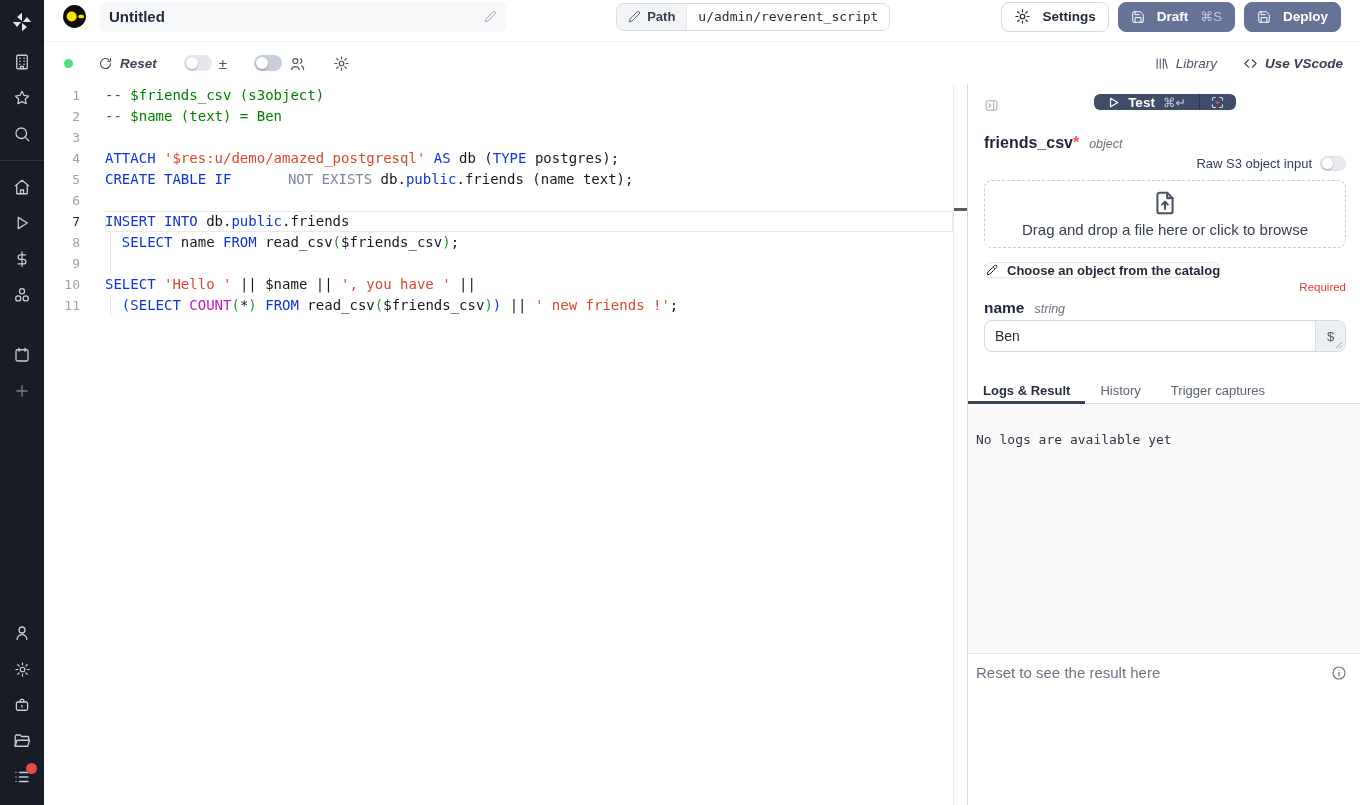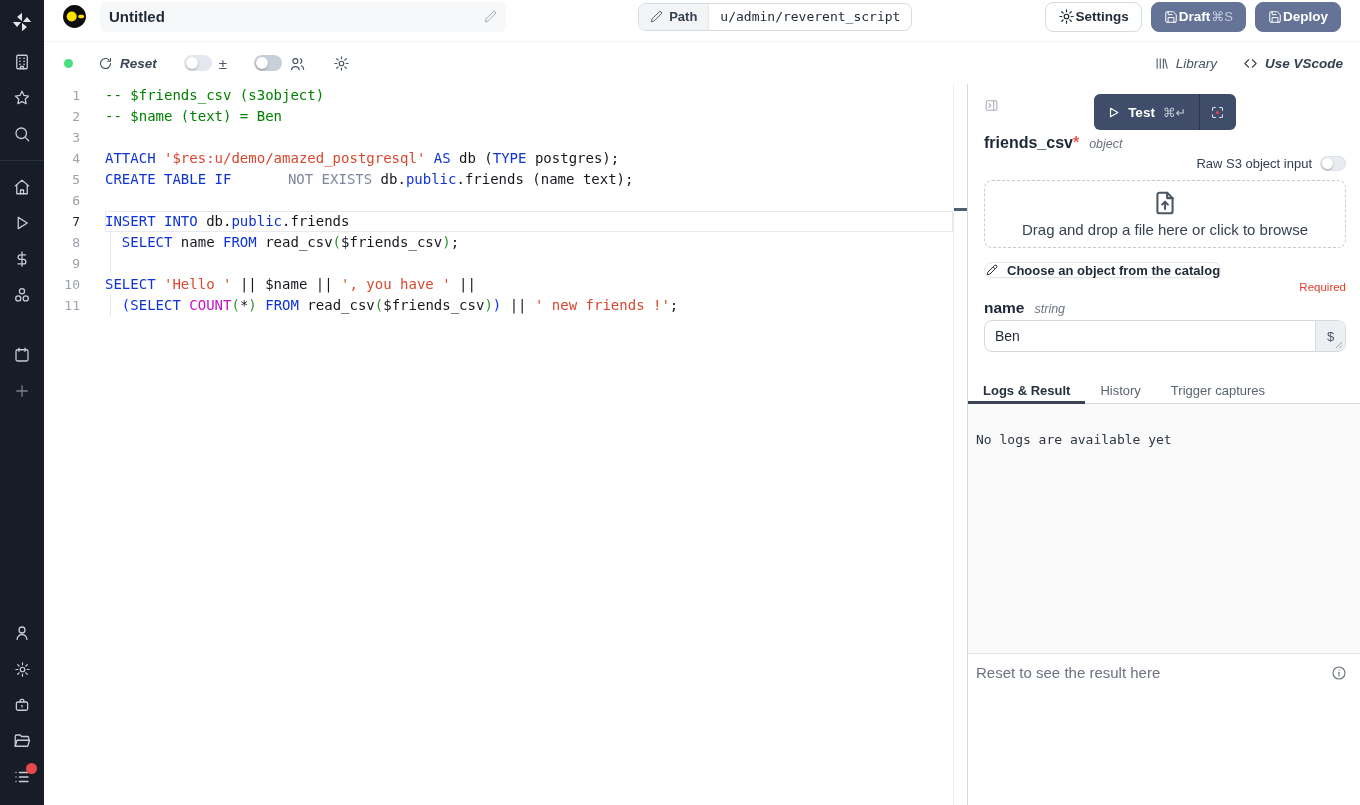--- a/index.html
+++ b/index.html
@@ -25,21 +25,21 @@
   .topbar { height:42px; display:flex; align-items:center; padding:0 19px 8px 18px; border-bottom:1px solid #f1f2f4; background:#fff; }
   .lang-icon { width:25px; height:25px; flex:none; }
   .title-box { margin-left:13px; width:406px; height:30px; background:#f7f8fa; border-radius:6px; display:flex; align-items:center; padding:0 9px; }
   .title-text { font-size:15px; font-weight:700; color:#1f2937; }
   .title-box .edit { margin-left:auto; color:#9aa3ae; }
   .path-pill { margin-left:auto; display:flex; align-items:stretch; height:28px; border:1px solid #d6dbe1; border-radius:8px; overflow:hidden; background:#fff; }
   .path-left { display:flex; align-items:center; gap:6px; background:#f3f4f6; padding:0 11px; font-size:13px; font-weight:600; color:#374151; border-right:1px solid #e6e9ed; }
   .path-left .i { color:#4b5563; }
   .path-value { display:flex; align-items:center; padding:0 11px; font-size:13px; color:#1f2937; }
   .top-actions { margin-left:auto; display:flex; align-items:center; gap:9px; }
-  .btn { display:flex; align-items:center; gap:1px; height:30px; border-radius:8px; padding:0 12px; font-size:13.5px; font-weight:700; cursor:pointer; }
+  .btn { display:flex; align-items:center; gap:12px; height:30px; border-radius:8px; padding:0 12px; font-size:13.5px; font-weight:700; cursor:pointer; }
   .btn-light { background:#fff; border:1px solid #d6dbe1; color:#1f2937; }
   .btn-dark { background:var(--accent-dark-btn,#647396); color:#fff; border:1px solid var(--accent-dark-btn,#647396); }
   .btn-dark .kbd { color:#c3cbdb; font-weight:400; font-size:13px; }
 
   .toolbar { height:42px; display:flex; align-items:center; padding:0 17px 0 20px; background:#fff;font-style:italic; }
   .dot { width:9px; height:9px; border-radius:50%; background:var(--green-dot,#4ade80); margin-right:25px; }
   .tool-group { display:flex; align-items:center; gap:7px; color:#3b4657; font-size:13.5px; font-weight:600; margin-right:27px; cursor:pointer; }
   .toggle { width:28px; height:16px; border-radius:999px; background:#e4e8ee; position:relative; flex:none; cursor:pointer; }
   .toggle.dark { background:#c7cfd9; }
   .toggle .knob { position:absolute; left:2px; top:2px; width:12px; height:12px; border-radius:50%; background:#fff; box-shadow:0 1px 2px rgba(0,0,0,.3); }
@@ -64,21 +64,21 @@
   .tok-fn { color:var(--syn-fn,#c414c4); } .tok-pgreen { color:var(--syn-pgreen,#319331); }
   .tok-pblue { color:var(--syn-pblue,#0431fa); } .tok-txt { color:var(--syn-txt,#16181d); }
   .overview { width:14px; flex:none; border-left:1px solid #e9ecef; position:relative; }
   .ov-mark { position:absolute; top:124px; left:0; right:0; height:3px; background:#535d6c; }
 
   
   .rightpanel { width:393px; flex:none; border-left:1px solid var(--panel-border,#d4d9df); display:flex; flex-direction:column; background:#fff; }
   .rp-head { padding:10px 14px 0 16px; }
   .rp-toprow { position:relative; height:30px; display:flex; justify-content:center; }
   .collapse { position:absolute; left:0; top:4px; color:#a6adb8; cursor:pointer; }
-  .test-group { display:flex; align-items:stretch; height:36px; background:var(--test-btn,#3f4c6a); border-radius:6px; overflow:hidden; cursor:pointer; }
+  .test-group { display:flex; align-items:stretch; height:16px; background:var(--test-btn,#3f4c6a); border-radius:6px; overflow:hidden; cursor:pointer; }
   .test-main { display:flex; align-items:center; gap:8px; padding:0 13px; color:#fff; }
   .test-label { font-size:13.5px; font-weight:700; }
   .test-kbd { font-size:12.5px; color:#c2cad8; }
   .test-sep { width:1px; background:#2c374d; }
   .test-capture { width:36px; display:flex; align-items:center; justify-content:center; color:#e8ebf1; }
   .arg-label-row { margin-top:10px; display:flex; align-items:baseline; gap:10px; }
   .arg-name { font-size:16px; font-weight:700; color:#1d2739; }
   .req-star { color:var(--asterisk-red,#f2564d); }
   .arg-type { font-size:12.5px; font-style:italic; color:#6b7280; }
   .raws3-row { margin-top:2px; height:18px; display:flex; align-items:center; justify-content:flex-end; gap:8px; font-size:13px; color:#334155; }

